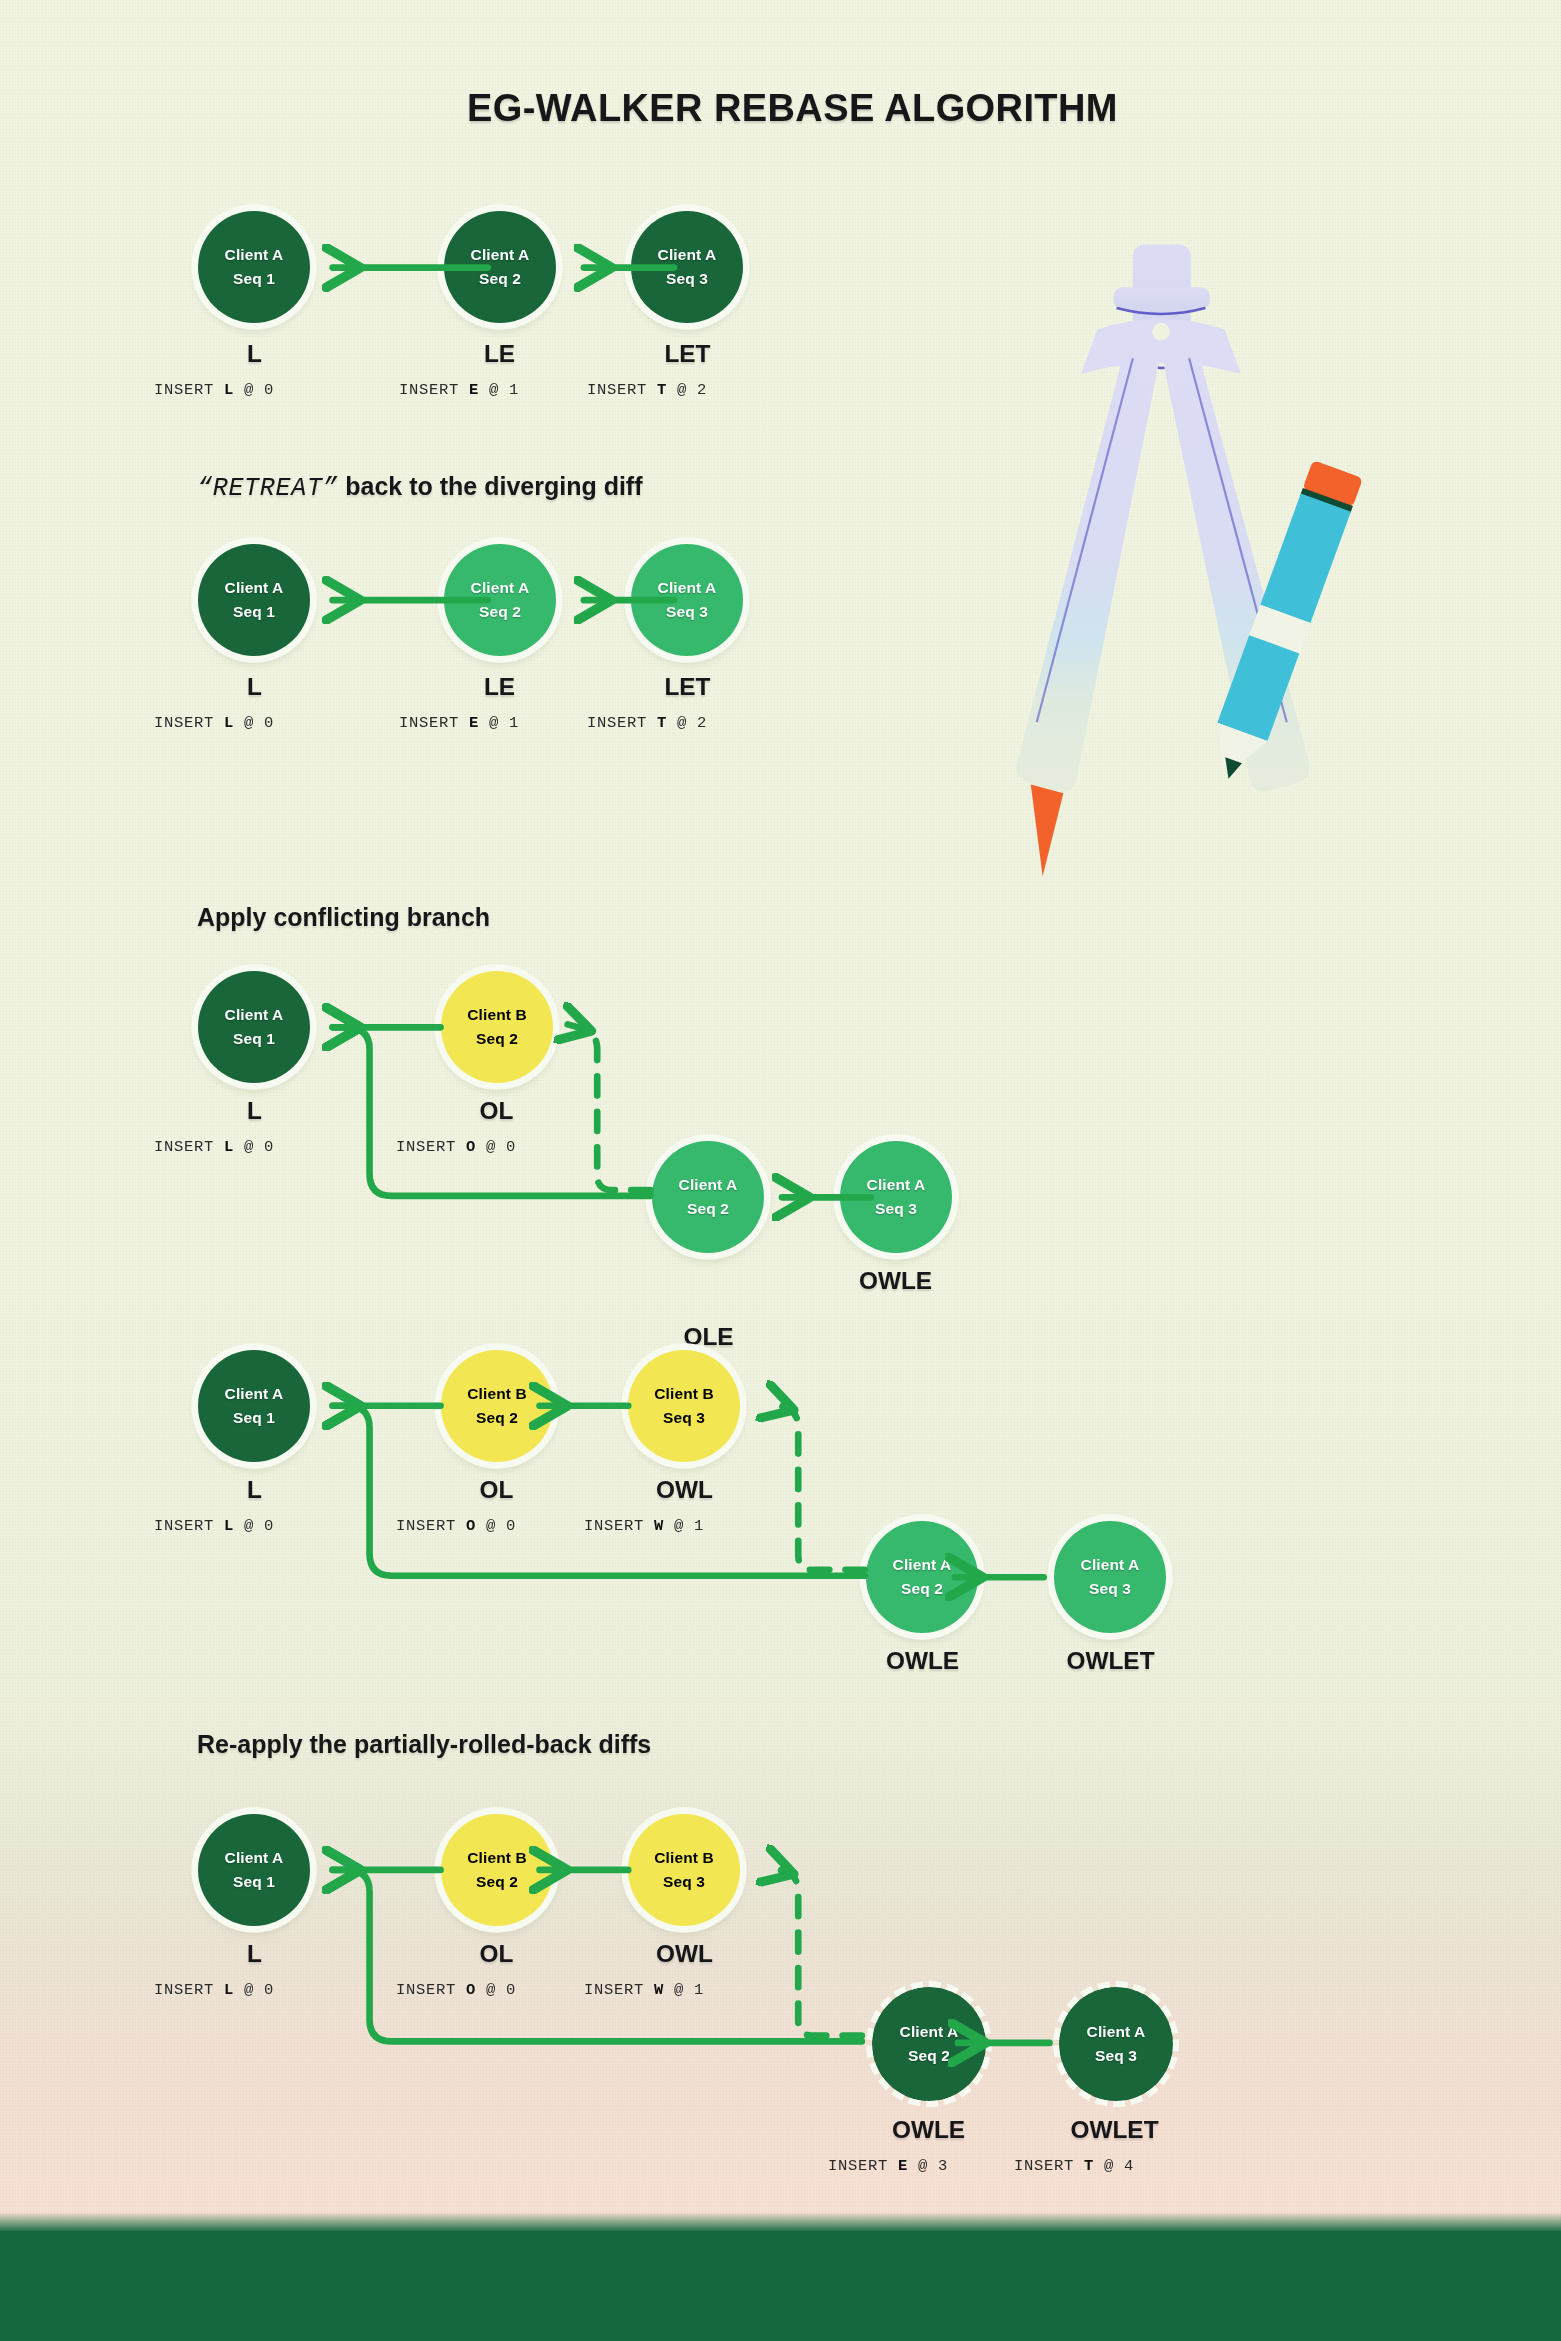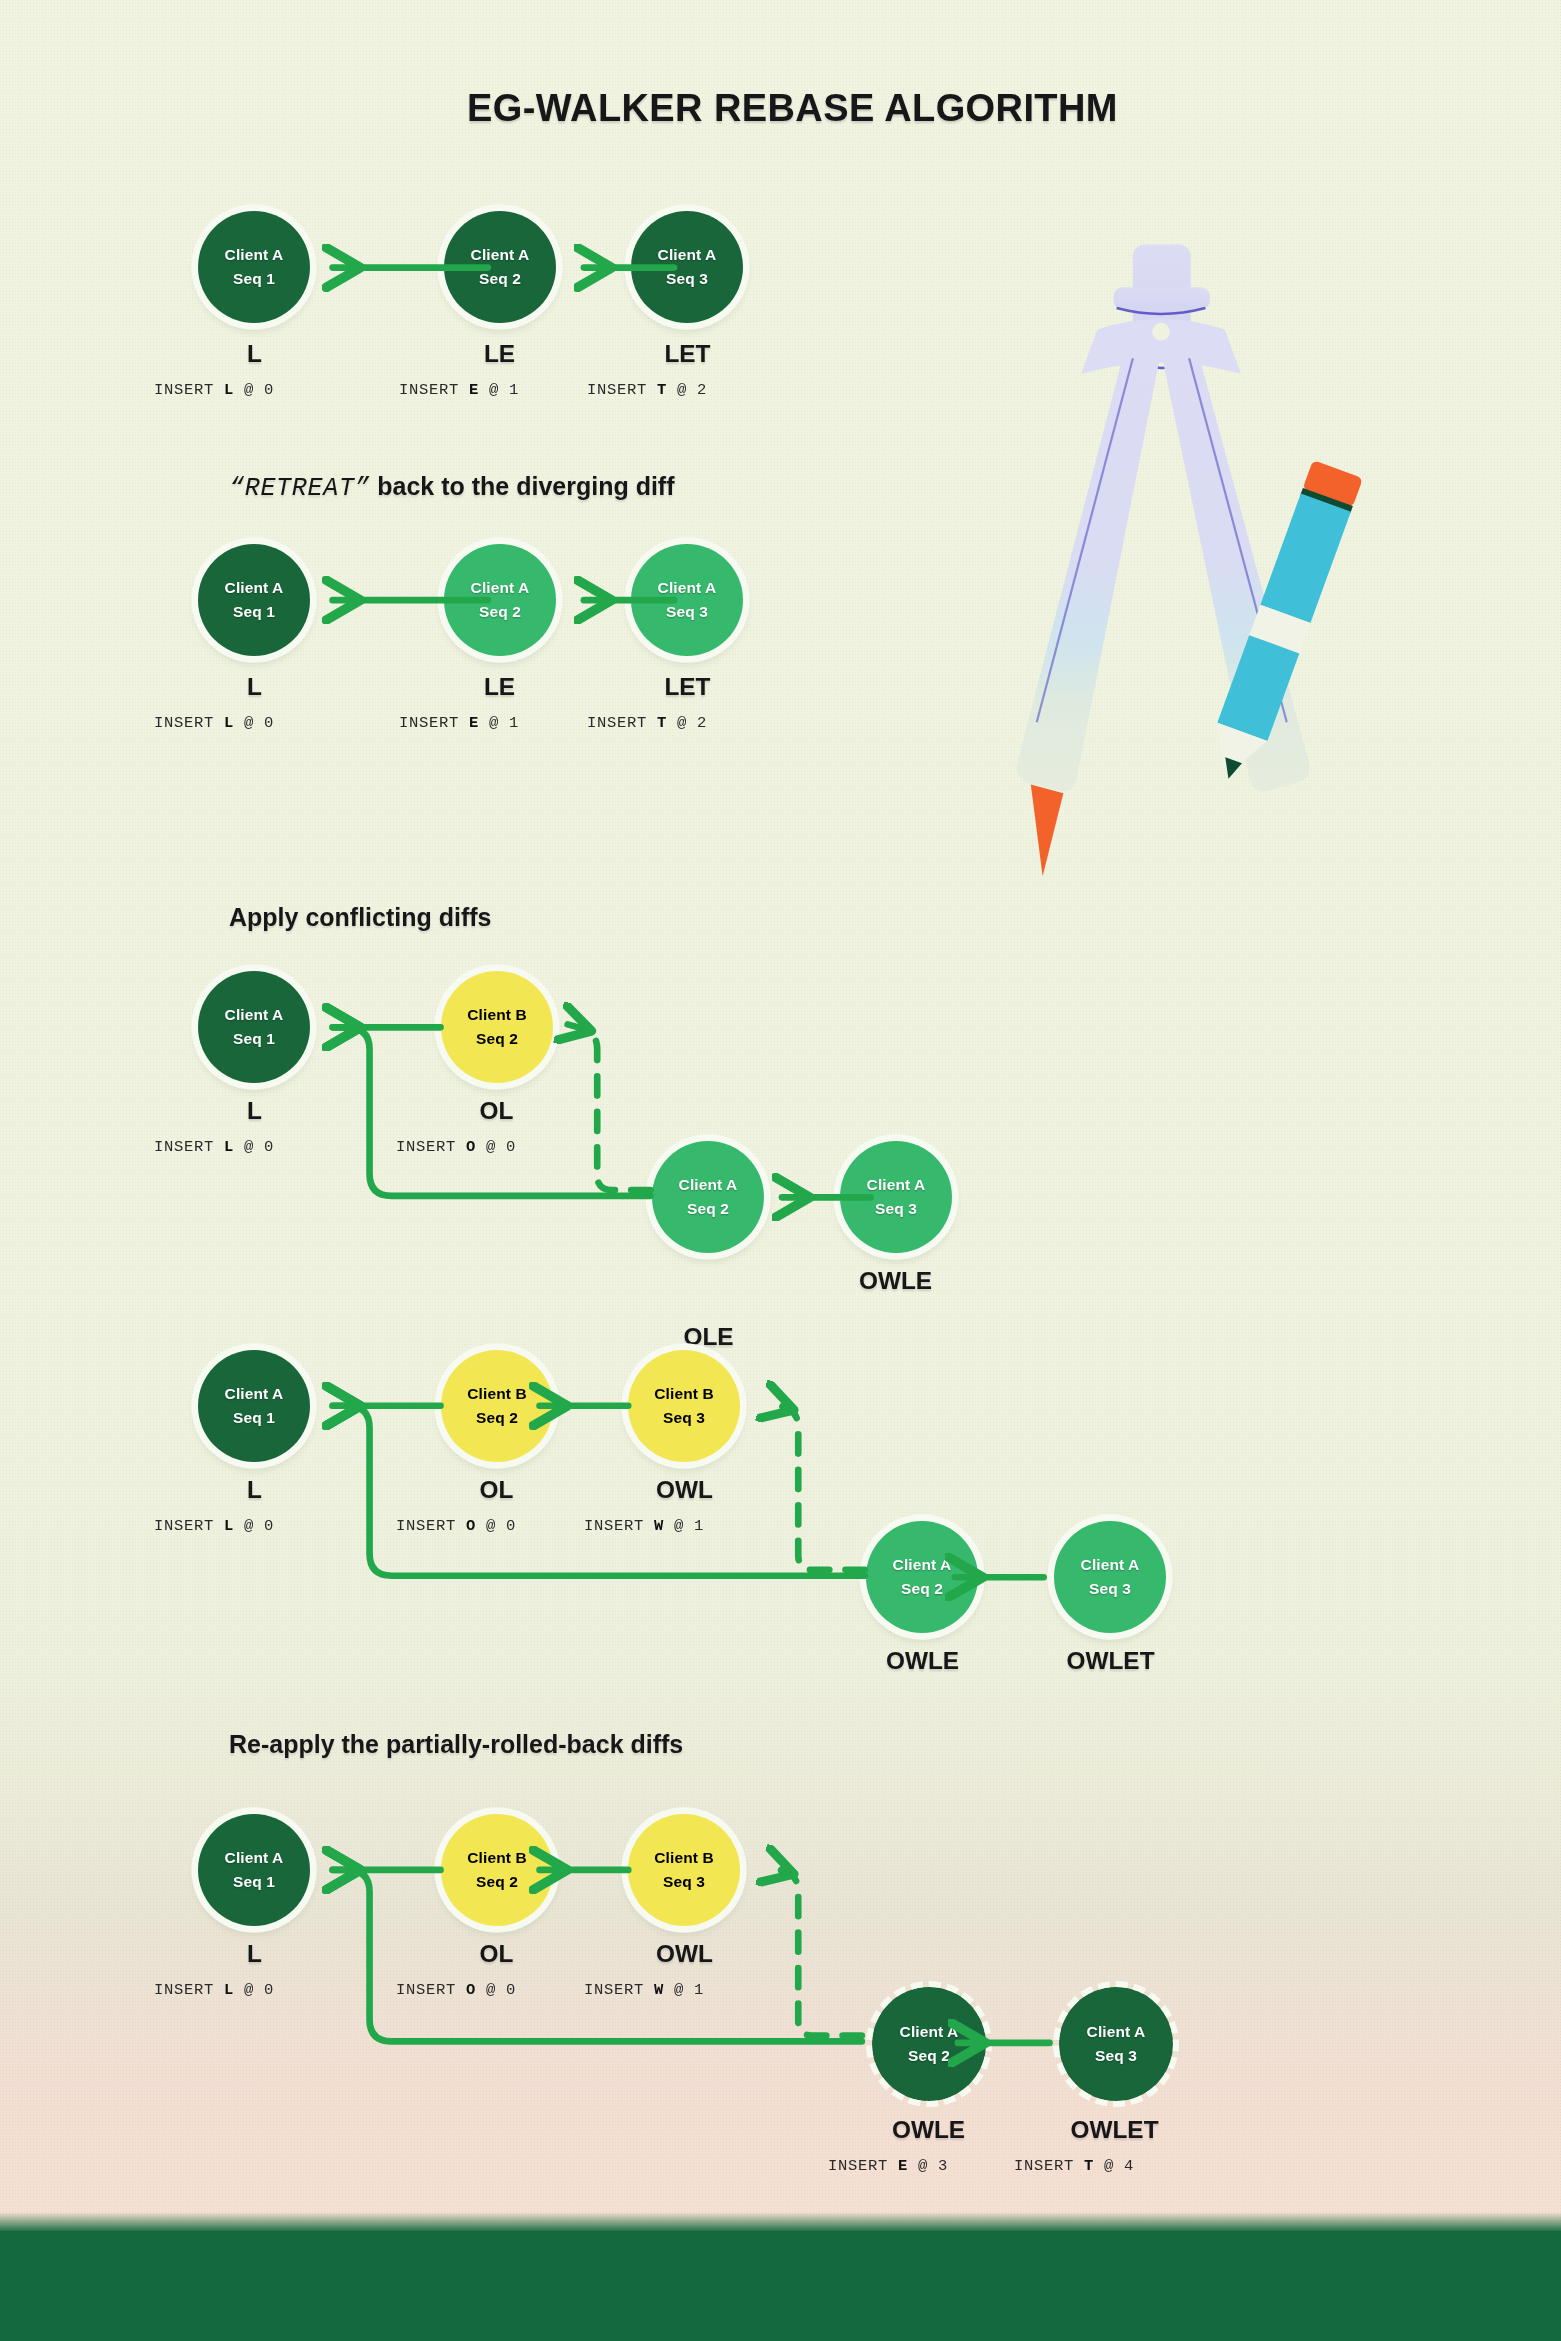--- a/index.html
+++ b/index.html
@@ -46,21 +46,20 @@
     color:#17171a;
     text-shadow:0 1.5px 2.2px rgba(0,0,0,.16);
   }
 
   
   .section-head{
     position:absolute;
     font-size:25px; font-weight:bold; color:#17171a;
     white-space:nowrap;
     text-shadow:0 1.5px 2.2px rgba(0,0,0,.12);
-    margin-left:32px;
   }
   .mono-italic{
     font-family:"Liberation Mono","DejaVu Sans Mono",monospace;
     font-style:italic; font-weight:normal; letter-spacing:0.7px;
   }
 
   
   .node{
     position:absolute;
     width:112px; height:112px;
@@ -277,21 +276,21 @@
     <span class="ln">Client A</span>
     <span class="ln">Seq 3</span>
   </div>
   <div class="doc-label" style="left:587px; top:673px; width:201px;">LET</div>
   <div class="op-label" style="left:587px; top:714px; width:201px;">
     <span>INSERT</span>
     <b>T</b>
     <span>@ 2</span>
   </div>
 
-  <div class="section-head" style="left:197px; top:903px;">Apply conflicting diffs</div>
+  <div class="section-head" style="left:197px; top:903px;">Apply conflicting branch</div>
 
   <div class="node dark" style="left:198px; top:971px;">
     <span class="ln">Client A</span>
     <span class="ln">Seq 1</span>
   </div>
   <div class="doc-label" style="left:154px; top:1097px; width:201px;">L</div>
   <div class="op-label" style="left:154px; top:1138px; width:201px;">
     <span>INSERT</span>
     <b>L</b>
     <span>@ 0</span>

